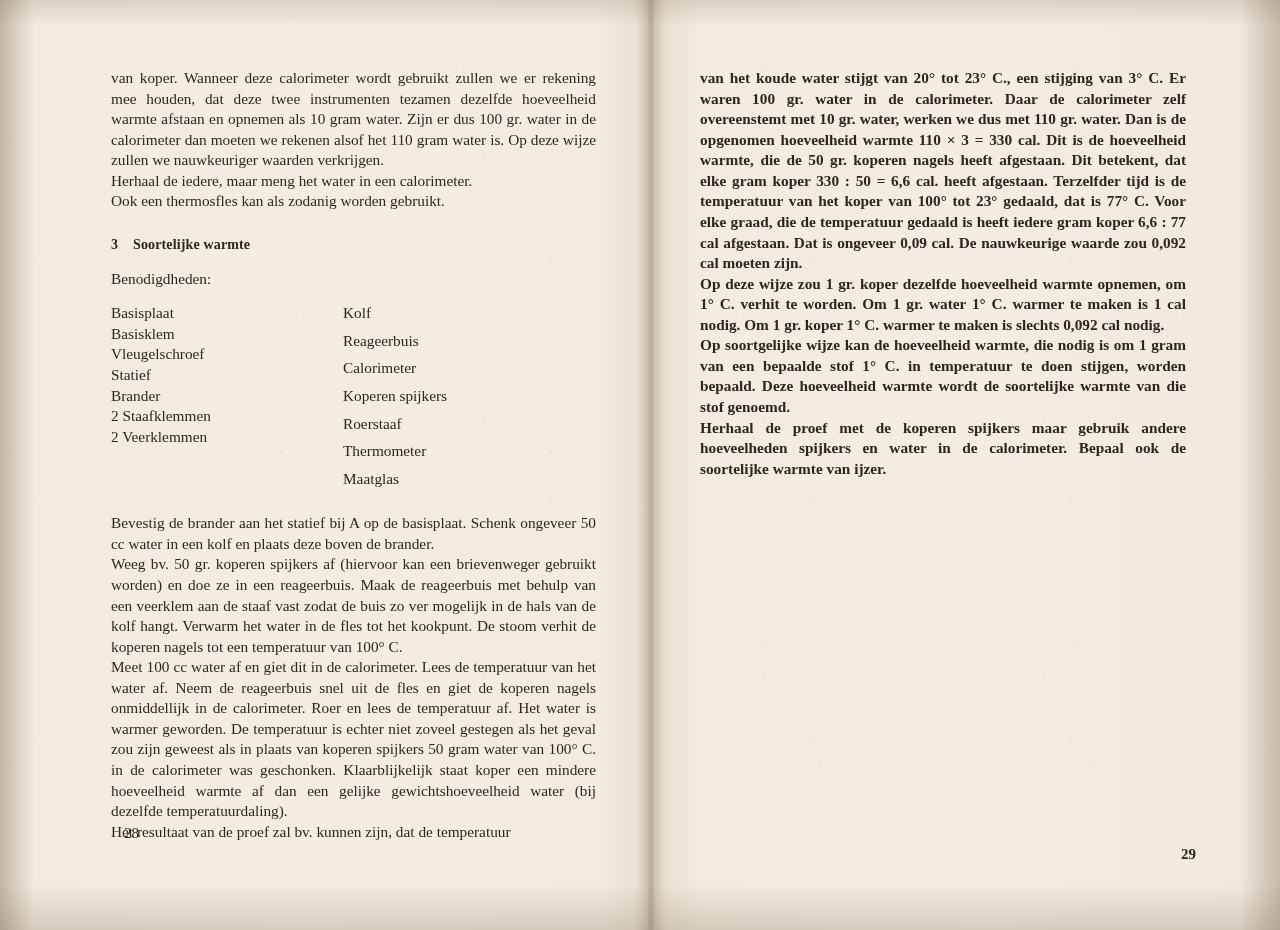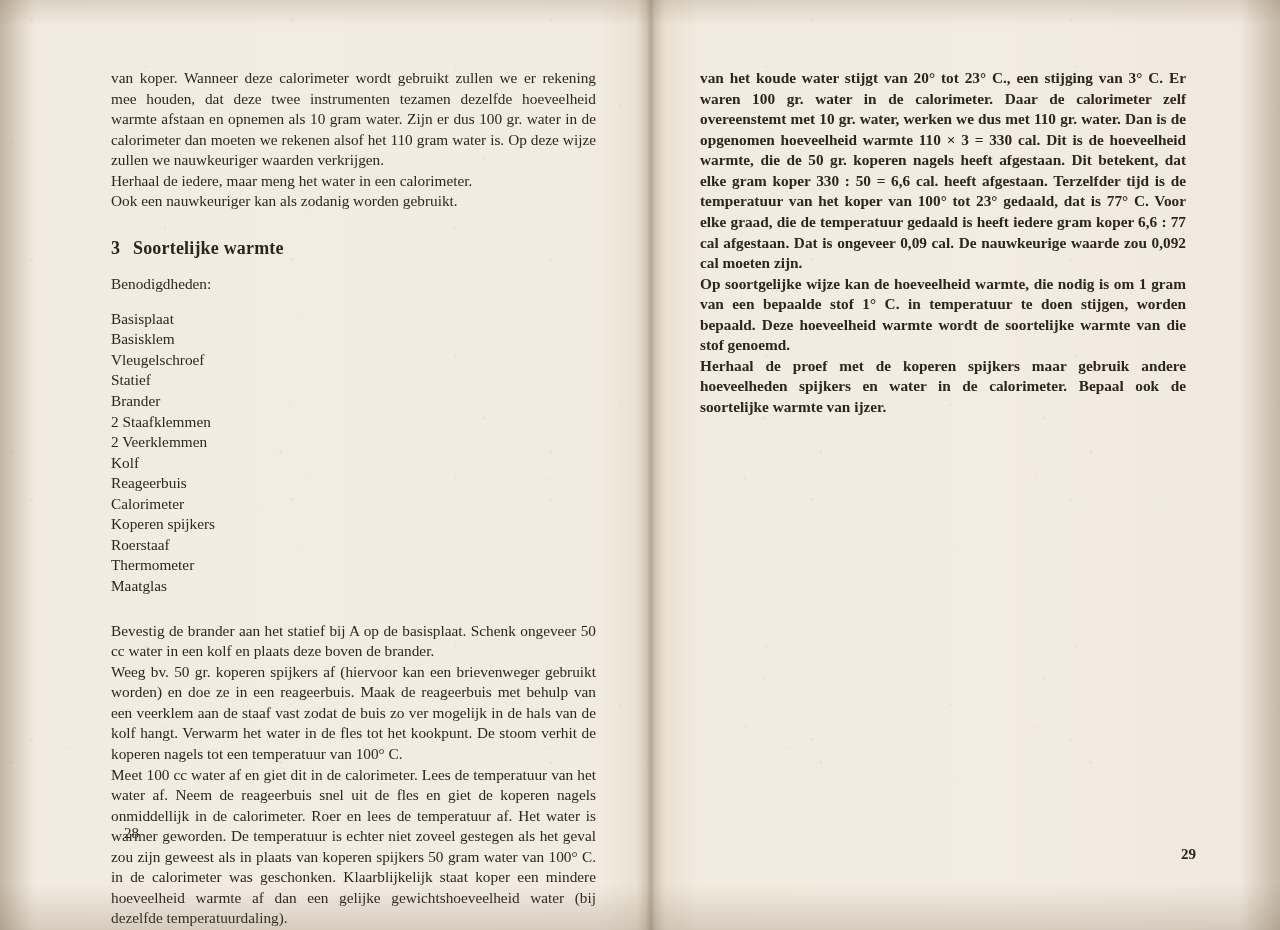--- a/index.html
+++ b/index.html
@@ -96,38 +96,37 @@
     text-indent: 0;
   }
   p + p { margin-top: 0; }
 
   .spacer-lg { height: 24px; }
   .spacer-md { height: 14px; }
 
   .section-head {
     font-weight: bold;
     letter-spacing: .01em;
-    font-size: 18px;
+    font-size: 14px;
   }
   .section-head .num {
     display: inline-block;
     width: 22px;
   }
 
   .mat-list {
     display: flex;
     width: 100%;
-    flex-direction: column;
   }
   .mat-col {
     display: flex;
     flex-direction: column;
   }
   .mat-col-1 { width: 232px; }
-  .mat-col-2 { width: 240px; }
+  .mat-col-2 { width: 240px; gap: 7px; }
   .mat-col div {
     line-height: 1.345;
   }
 
   .folio {
     position: absolute;
     font-size: 15px;
     color: #2b2620;
   }
   .folio-left  { left: 124px;  top: 812px; margin-top: 13px; }
@@ -136,21 +135,21 @@
 </head>
 <body>
 
 <div class="spread">
 
   <div class="page page-left">
     <div class="col col-left">
 
       <p>van koper. Wanneer deze calorimeter wordt gebruikt zullen we er rekening mee houden, dat deze twee instrumenten tezamen dezelfde hoeveelheid warmte afstaan en opnemen als 10 gram water. Zijn er dus 100 gr. water in de calorimeter dan moeten we rekenen alsof het 110 gram water is. Op deze wijze zullen we nauwkeuriger waarden verkrijgen.</p>
       <p>Herhaal de iedere, maar meng het water in een calorimeter.</p>
-      <p>Ook een nauwkeuriger kan als zodanig worden gebruikt.</p>
+      <p>Ook een thermosfles kan als zodanig worden gebruikt.</p>
 
       <div class="spacer-lg"></div>
 
       <div class="section-head">
         <span class="num">3</span><span>Soortelijke warmte</span>
       </div>
 
       <div class="spacer-md"></div>
 
       <p>Benodigdheden:</p>
@@ -186,20 +185,21 @@
       <p>Het resultaat van de proef zal bv. kunnen zijn, dat de temperatuur</p>
 
     </div>
 
     <div class="folio folio-left">28</div>
   </div>
 
   <div class="page page-right">
     <div class="col col-right">
       <p>van het koude water stijgt van 20° tot 23° C., een stijging van 3° C. Er waren 100 gr. water in de calorimeter. Daar de calorimeter zelf overeenstemt met 10 gr. water, werken we dus met 110 gr. water. Dan is de opgenomen hoeveelheid warmte 110 × 3 = 330 cal. Dit is de hoeveelheid warmte, die de 50 gr. koperen nagels heeft afgestaan. Dit betekent, dat elke gram koper 330 : 50 = 6,6 cal. heeft afgestaan. Terzelfder tijd is de temperatuur van het koper van 100° tot 23° gedaald, dat is 77° C. Voor elke graad, die de temperatuur gedaald is heeft iedere gram koper 6,6 : 77 cal afgestaan. Dat is ongeveer 0,09 cal. De nauwkeurige waarde zou 0,092 cal moeten zijn.</p>
+      <p>Op deze wijze zou 1 gr. koper dezelfde hoeveelheid warmte opnemen, om 1° C. verhit te worden. Om 1 gr. water 1° C. warmer te maken is 1 cal nodig. Om 1 gr. koper 1° C. warmer te maken is slechts 0,092 cal nodig.</p>
       <p>Op soortgelijke wijze kan de hoeveelheid warmte, die nodig is om 1 gram van een bepaalde stof 1° C. in temperatuur te doen stijgen, worden bepaald. Deze hoeveelheid warmte wordt de soortelijke warmte van die stof genoemd.</p>
       <p>Herhaal de proef met de koperen spijkers maar gebruik andere hoeveelheden spijkers en water in de calorimeter. Bepaal ook de soortelijke warmte van ijzer.</p>
     </div>
 
     <div class="folio folio-right">29</div>
   </div>
 
   <div class="gutter"></div>
   <div class="grain"></div>
   <div class="edge-left"></div>

